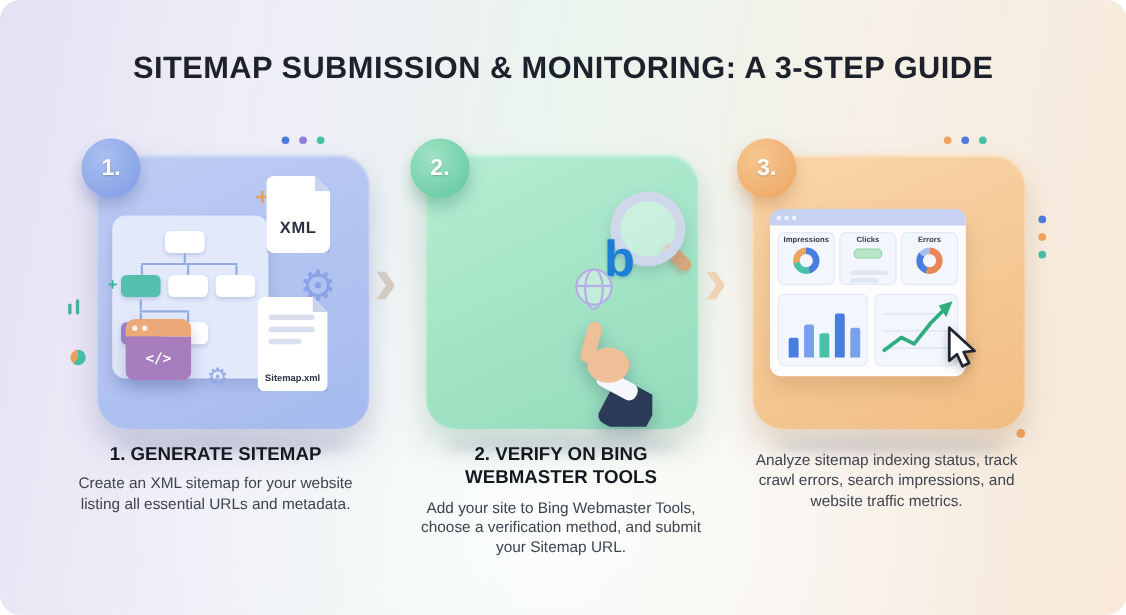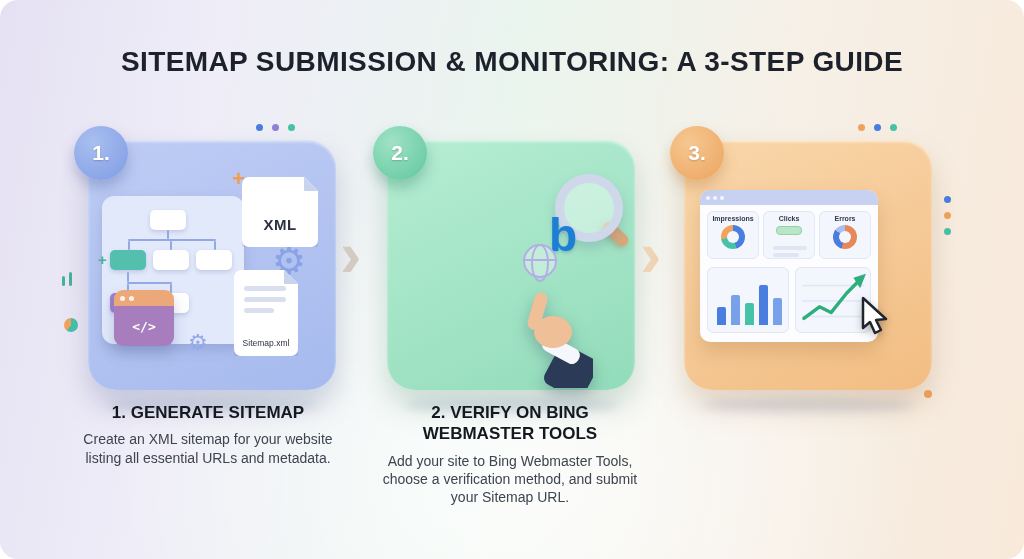--- a/index.html
+++ b/index.html
@@ -29,36 +29,36 @@
   }
   .badge1 { background:radial-gradient(circle at 35% 30%, #a9bff0, #7f9ce4); box-shadow:0 8px 14px rgba(80,100,160,0.35); }
   .badge2 { background:radial-gradient(circle at 35% 30%, #9fe2c4, #5fc79d); box-shadow:0 8px 14px rgba(50,130,100,0.35); }
   .badge3 { background:radial-gradient(circle at 35% 30%, #f6c791, #eca45f); box-shadow:0 8px 14px rgba(180,120,60,0.35); }
   .chev { position:absolute; top:222px; font-size:64px; font-weight:700; line-height:1; }
   .chev1 { left:340px; color:#d3cac2; }
   .chev2 { left:640px; color:#eed3b6; }
   .cardshadow { position:absolute; top:398px; width:212px; height:14px; border-radius:50%; background:rgba(120,130,165,0.22); filter:blur(5px); }
   
   .stepcol { position:absolute; top:402px; width:256px; text-align:center; }
-  .col1{left:80px} .col2{left:382px} .col3{left:678px}
+  .col1{left:68px} .col2{left:382px} .col3{left:678px}
   .step-heading { font-size:17px; font-weight:800; color:#14181f; line-height:1.25; }
   .step-desc { margin-top:7px; font-size:14px; color:#3e4450; line-height:1.32; }
   
   .flow-panel { position:absolute; left:14px; top:56px; width:142px; height:148px; background:#e2e9fb; border-radius:12px; box-shadow:0 6px 12px rgba(90,105,160,0.25); }
   .fnode { position:absolute; width:36px; height:20px; border-radius:5px; background:#fff; box-shadow:0 2px 4px rgba(90,105,160,0.25); }
   .fnode.teal{background:#55bfae} .fnode.purple{background:#9c80cb}
   .fline { position:absolute; background:#93a9e4; border-radius:1px; }
   .doc { position:absolute; background:#fff; border-radius:7px; box-shadow:0 8px 14px rgba(90,105,160,0.3);
          clip-path:polygon(0 0, calc(100% - 14px) 0, 100% 14px, 100% 100%, 0 100%); }
   .fold { position:absolute; top:0; right:0; width:14px; height:14px; background:#c8d3ee; clip-path:polygon(0 0, 100% 100%, 0 100%); }
-  .xml-doc { left:154px; top:37px; width:76px; height:70px; z-index:2; }
+  .xml-doc { left:154px; top:20px; width:58px; height:70px; z-index:2; }
   .xml-label { position:absolute; bottom:14px; width:100%; text-align:center; font-size:15px; font-weight:800; color:#2b3140; letter-spacing:0.5px; }
   .sitemap-doc { left:146px; top:130px; width:64px; height:86px; z-index:2; }
   .sline { position:absolute; left:10px; width:42px; height:5px; border-radius:3px; background:#d9dfef; }
-  .sitemap-label { position:absolute; bottom:8px; width:100%; text-align:center; font-size:8.5px; font-weight:400; color:#2b3140; }
+  .sitemap-label { position:absolute; bottom:8px; width:100%; text-align:center; font-size:8.5px; font-weight:700; color:#2b3140; }
   .gear { position:absolute; line-height:1; color:#8aa2e6; }
   .gear-big { left:184px; top:102px; font-size:38px; z-index:1; }
   .gear-small { left:100px; top:192px; font-size:22px; color:#93a9e9; z-index:3; }
   .code-win { position:absolute; left:26px; top:150px; width:60px; height:56px; border-radius:9px; box-shadow:0 8px 14px rgba(90,105,160,0.3); overflow:hidden; z-index:3; }
   .code-head { height:16px; background:#eca878; display:flex; align-items:center; gap:4px; padding-left:6px; }
   .cdot { width:5px; height:5px; border-radius:50%; background:rgba(255,255,255,0.85); }
   .code-body { height:40px; background:#a77dbd; color:#fff; font-family:"DejaVu Sans Mono", monospace; font-size:13px; font-weight:700; display:flex; align-items:center; justify-content:center; }
   .plus { position:absolute; font-weight:800; line-height:1; }
   .plus-orange { left:144px; top:28px; font-size:22px; color:#ef9d55; }
   .plus-teal { left:10px; top:112px; font-size:15px; color:#43b295; }
@@ -248,15 +248,16 @@
 
   <div class="stepcol col1">
     <div class="step-heading">1. GENERATE SITEMAP</div>
     <div class="step-desc">Create an XML sitemap for your website listing all essential URLs and metadata.</div>
   </div>
   <div class="stepcol col2">
     <div class="step-heading">2. VERIFY ON BING WEBMASTER TOOLS</div>
     <div class="step-desc">Add your site to Bing Webmaster Tools, choose a verification method, and submit your Sitemap URL.</div>
   </div>
   <div class="stepcol col3">
+    <div class="step-desc">Analyze sitemap indexing status, track crawl errors, search impressions, and website traffic metrics.</div>
   </div>
 
 </div>
 
 </body></html>

